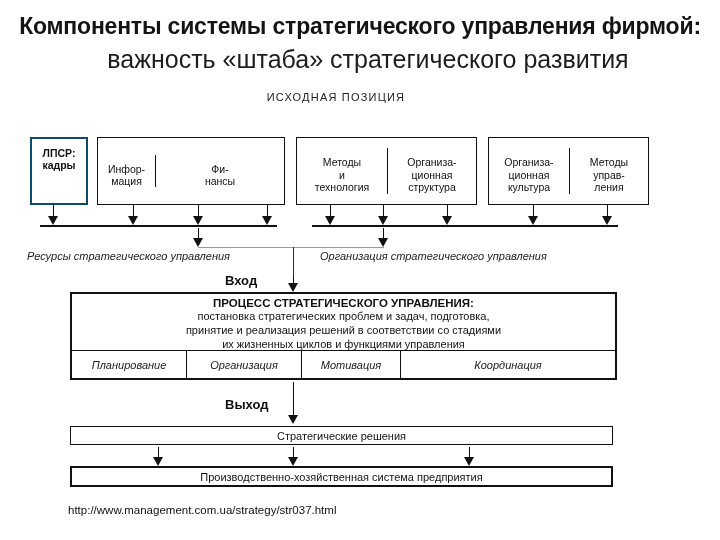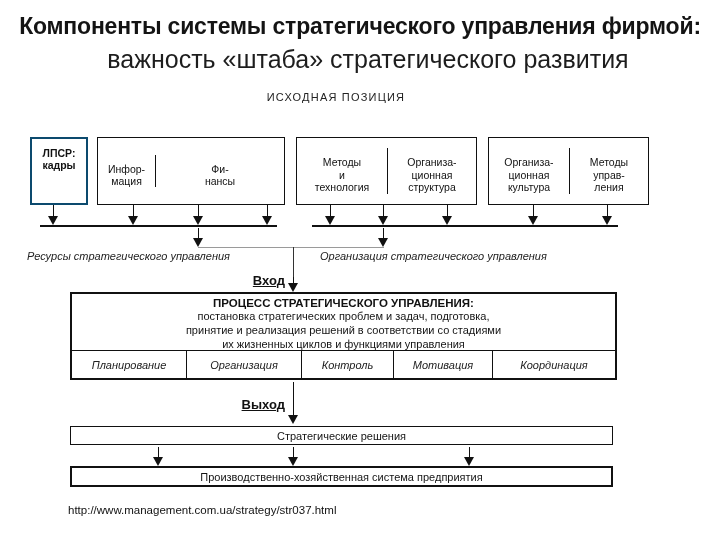--- a/index.html
+++ b/index.html
@@ -35,21 +35,21 @@
   .vline{width:1px;background:#333;}
   .arrow{width:11px;margin-left:-5.5px;}
   .arrow::before{content:"";position:absolute;left:5px;top:0;bottom:7px;
                  width:1.5px;background:#111;}
   .arrow::after{content:"";position:absolute;left:0;bottom:0;width:0;height:0;
                 border-left:5.5px solid transparent;
                 border-right:5.5px solid transparent;
                 border-top:9px solid #111;}
   
   .ilabel{font-style:italic;font-size:11px;color:#222;white-space:nowrap;}
-  .io-label{font-weight:700;font-size:13px;color:#111;text-align:right;text-decoration:underline;}
+  .io-label{font-weight:700;font-size:13px;color:#111;text-align:left;}
   
   .process{top:292px;left:70px;width:547px;height:88px;
            border:2px solid #111;box-sizing:border-box;background:#fff;}
   .process-title{margin-top:3px;text-align:center;font-size:11.5px;
                  font-weight:700;color:#111;}
   .process-body{text-align:center;font-size:11px;line-height:1.28;
                 color:#141414;white-space:pre-line;}
   .func-row{position:absolute;left:0;right:0;bottom:0;height:27px;
             border-top:1.5px solid #111;display:flex;}
   .func-cell{box-sizing:border-box;display:flex;align-items:center;
@@ -126,21 +126,20 @@
 <div class="abs arrow" style="left:293px;top:277px;height:15px;"></div>
 
 <div class="abs process">
   <div class="process-title">ПРОЦЕСС СТРАТЕГИЧЕСКОГО УПРАВЛЕНИЯ:</div>
   <div class="process-body">постановка стратегических проблем и задач, подготовка,
 принятие и реализация решений в соответствии со стадиями
 их жизненных циклов и функциями управления</div>
   <div class="func-row">
     <div class="func-cell" style="width:114px;">Планирование</div>
     <div class="func-cell" style="width:115px;">Организация</div>
-    <div class="func-cell" style="width:92px;">Контроль</div>
     <div class="func-cell" style="width:99px;">Мотивация</div>
     <div class="func-cell" style="flex:1;">Координация</div>
   </div>
 </div>
 
 <div class="abs vline" style="left:293px;top:382px;height:20px;background:#111;"></div>
 <div class="abs io-label" style="left:225px;top:397px;width:60px;">Выход</div>
 <div class="abs arrow" style="left:293px;top:402px;height:22px;"></div>
 
 <div class="abs wbox decisions">

